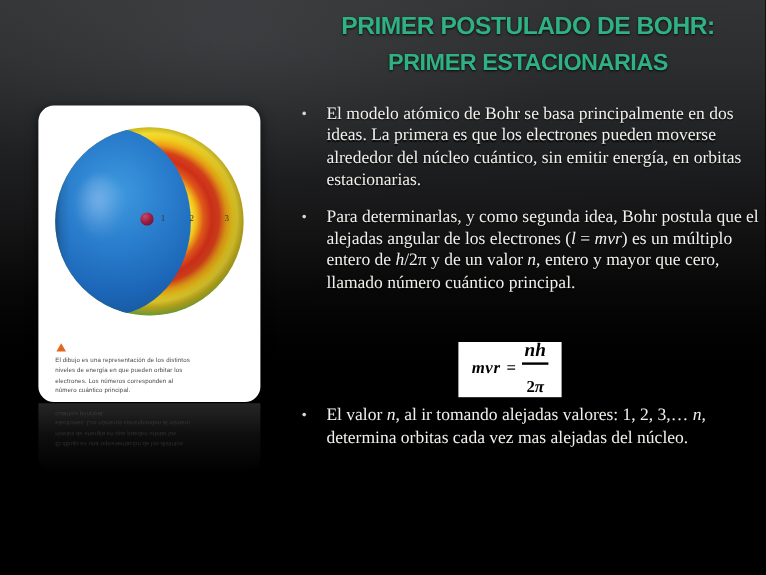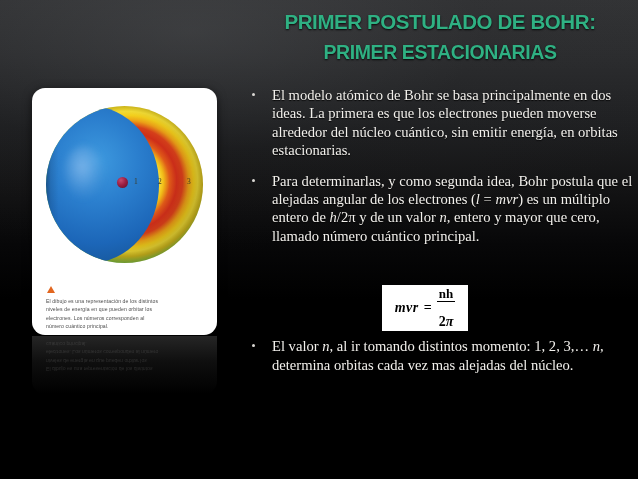--- a/index.html
+++ b/index.html
@@ -87,21 +87,21 @@
   }
   .formula {
     display:flex; align-items:center;
     color:#000;
     font-family:"Liberation Serif", serif;
     font-size:14px;
   }
   .formula .lhs { font-style:italic; font-weight:bold; letter-spacing:0.5px; }
   .formula .eq { margin:0 5px; font-weight:bold; }
   .frac { display:inline-flex; flex-direction:column; align-items:center; line-height:1; }
-  .frac .num { font-weight:bold; padding:0 2px 1px; font-size:13px; }
+  .frac .num { font-style:italic; font-weight:bold; padding:0 2px 1px; font-size:16px; }
   .frac .bar { width:100%; height:1.6px; background:#000; }
   .frac .den { font-weight:bold; padding:13px 2px 0; font-size:14px; }
   .frac .den i { font-style:italic; }
 
   
   .img-card {
     position:absolute;
     left:32px; top:88px;
     width:185px; height:247px;
     background:#ffffff;
@@ -289,21 +289,21 @@
 
     <div class="bullet b2">
       <span class="dot"></span>
       <span>Para determinarlas, y como segunda idea, Bohr postula que el alejadas angular de los electrones (</span><i>l</i><span> = </span><i>mvr</i><span>) es un múltiplo entero de </span><i>h</i><span>/2π y de un valor </span><i>n</i><span>, entero y mayor que cero, llamado número cuántico principal.</span>
     </div>
 
     <div style="height:58px;"></div>
 
     <div class="bullet b3">
       <span class="dot"></span>
-      <span>El valor </span><i>n</i><span>, al ir tomando distintos momento: 1, 2, 3,… </span><i>n</i><span>, determina orbitas cada vez mas alejadas del núcleo.</span>
+      <span>El valor </span><i>n</i><span>, al ir tomando alejadas valores: 1, 2, 3,… </span><i>n</i><span>, determina orbitas cada vez mas alejadas del núcleo.</span>
     </div>
   </div>
 
   <div class="formula-box">
     <div class="formula">
       <span class="lhs">mvr</span>
       <span class="eq">=</span>
       <span class="frac">
         <span class="num">nh</span>
         <span class="bar"></span>

